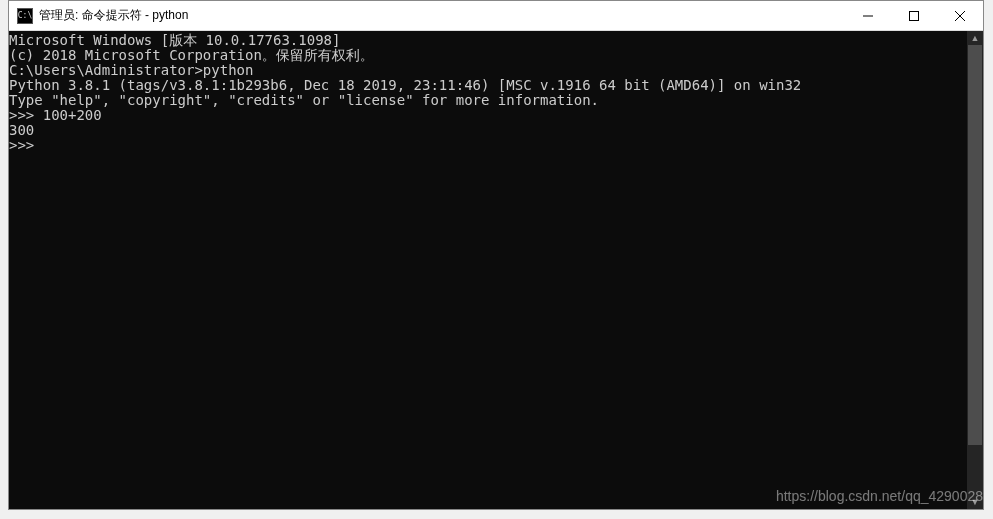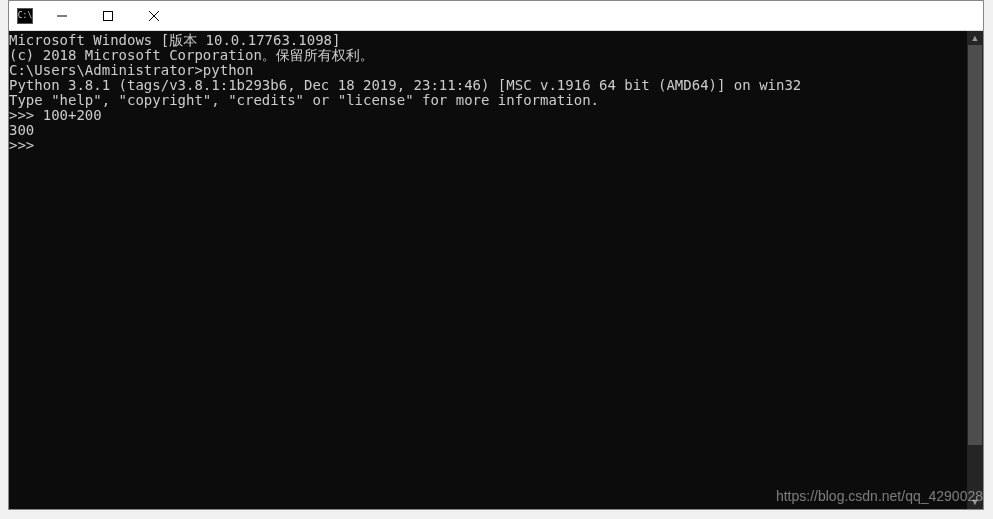--- a/index.html
+++ b/index.html
@@ -123,20 +123,21 @@
     }
   </style>
 </head>
 <body>
 
 <div class="window">
   <div class="titlebar">
     <div class="titlebar-icon">
       <span>C:\</span>
     </div>
+    <div class="titlebar-text">管理员: 命令提示符 - python</div>
     <div class="titlebar-controls">
       <div class="titlebar-btn">
         <svg width="10" height="10" viewBox="0 0 10 10">
             <line x1="0" y1="5" x2="10" y2="5" stroke="currentColor" stroke-width="1"></line>
           </svg>
       </div>
       <div class="titlebar-btn">
         <svg width="10" height="10" viewBox="0 0 10 10">
             <rect x="0.5" y="0.5" width="9" height="9" fill="none" stroke="currentColor" stroke-width="1"></rect>
           </svg>

